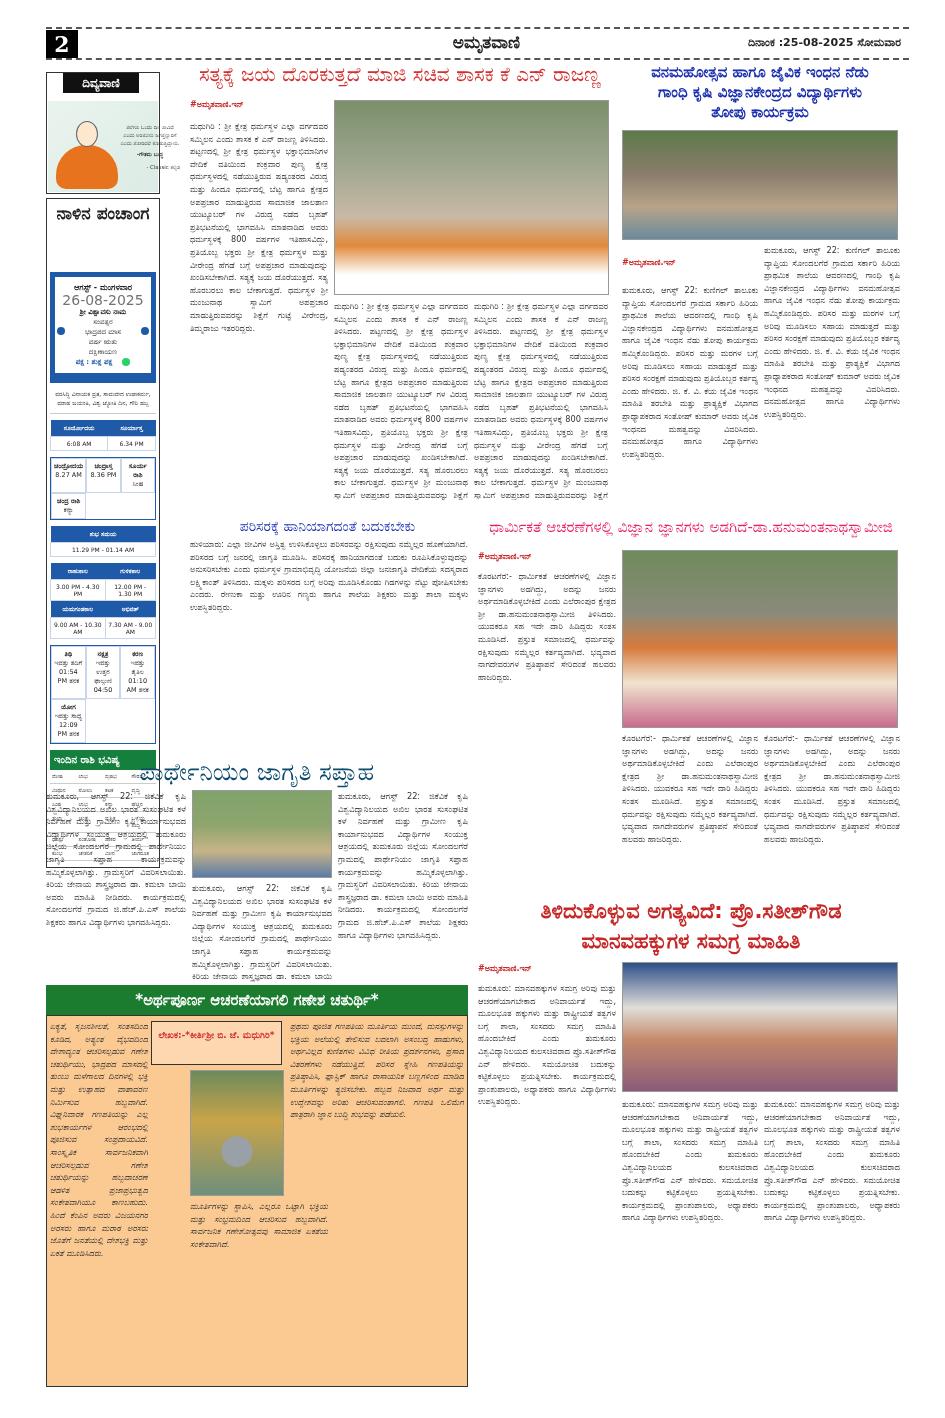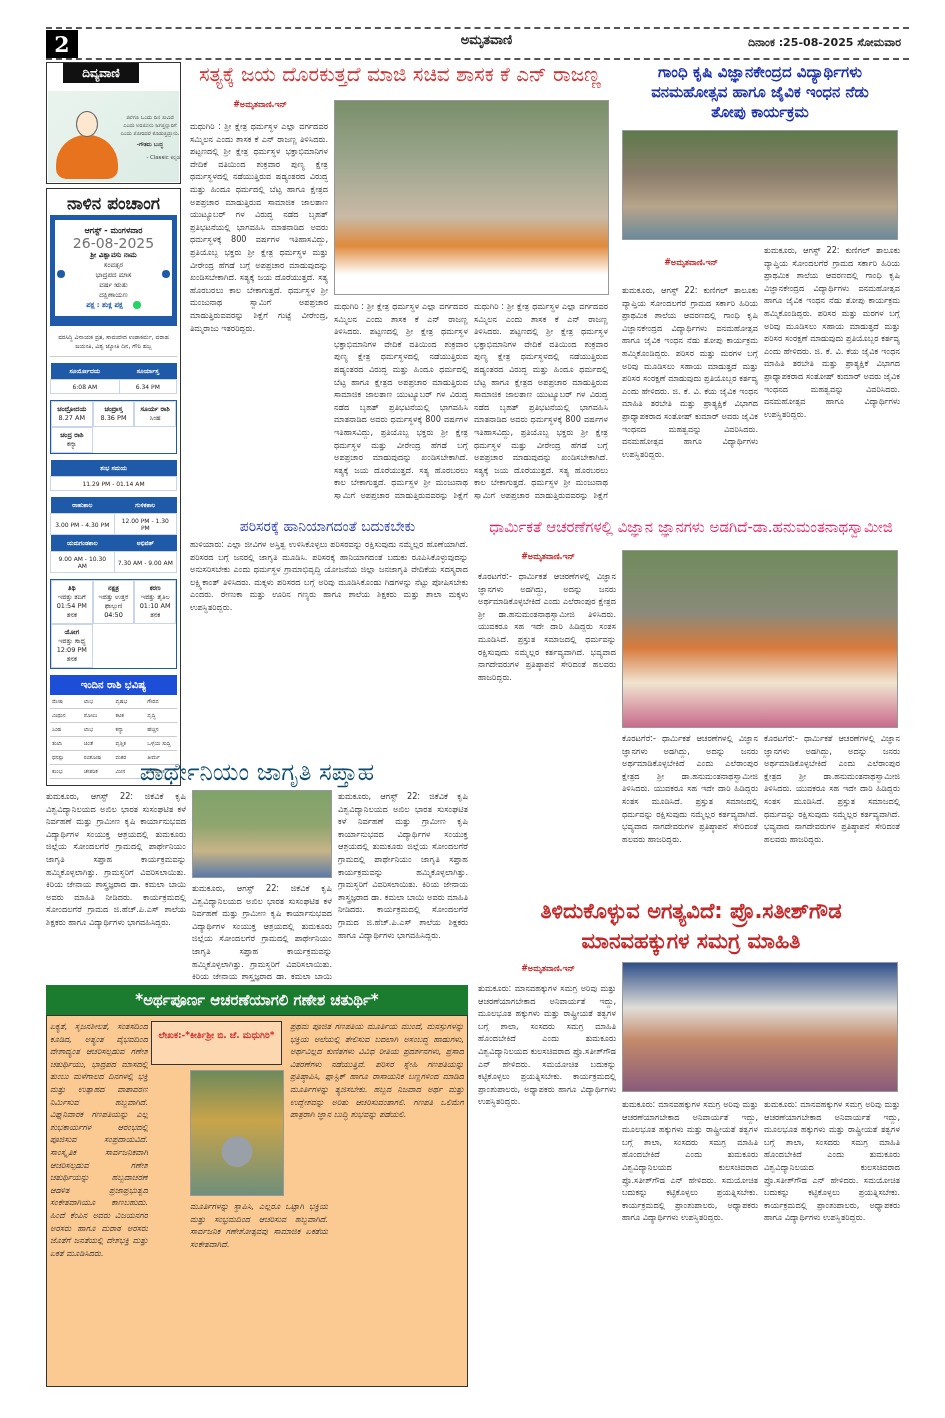--- a/index.html
+++ b/index.html
@@ -2,50 +2,50 @@
 <html><head>
 <meta charset="utf-8">
 <style>
   * { box-sizing: border-box; margin: 0; padding: 0; }
   html, body { width: 945px; height: 1418px; background: #ffffff; overflow: hidden; }
   body { font-family: "DejaVu Sans", sans-serif; color: #222; position: relative; }
 
   .dash { position: absolute; left: 46px; right: 36px; border-top: 2px dashed #555; }
   .masthead { position: absolute; left: 46px; top: 30px; width: 863px; height: 28px; }
   .page-no { position: absolute; left: 0; top: 0; width: 32px; height: 28px; background: #000; color: #fff; font: bold 22px "DejaVu Serif", serif; text-align: center; line-height: 28px; }
-  .paper-name { position: absolute; left: 0; right: 0; top: 2px; text-align: center; font-weight: bold; font-size: 13px; padding-left: 18px; }
+  .paper-name { position: absolute; left: 0; right: 0; top: 2px; text-align: center; font-weight: bold; font-size: 17px; padding-left: 18px; }
   .date-line { position: absolute; right: 8px; top: 6px; font-size: 11px; font-weight: bold; }
 
   .col-text { font-size: 8.2px; line-height: 12.6px; color: #333; text-align: justify; overflow: hidden; }
-  .tag { color: #c62828; font-size: 8px; font-weight: bold; text-align: center; }
+  .tag { color: #c62828; font-size: 8px; font-weight: bold; text-align: left; }
   .photo { position: absolute; overflow: hidden; border: 1px solid #999; }
 
   
-  .sidebar { position: absolute; left: 46px; top: 62px; width: 135px; }
+  .sidebar { position: absolute; left: 46px; top: 72px; width: 114px; }
   .divya { border: 1px solid #333; height: 122px; position: relative; background: #fff; }
   .divya-title { position: absolute; left: 16px; top: 0; width: 76px; height: 20px; background: #111; color: #fff; font-weight: bold; font-size: 12px; text-align: center; line-height: 20px; }
   .divya-img { position: absolute; left: 1px; top: 28px; right: 1px; bottom: 1px; background: linear-gradient(135deg,#eaf4ee,#dcebe5); }
   .buddha-head { position: absolute; left: 28px; top: 20px; width: 22px; height: 26px; border-radius: 50%; background: #fde7cf; border: 1px solid #666; }
   .buddha-body { position: absolute; left: 8px; top: 44px; width: 62px; height: 44px; background: #e8731e; border-radius: 30px 30px 10px 10px; }
   .quote { position: absolute; left: 72px; top: 22px; width: 60px; font-size: 5.4px; line-height: 8px; text-align: center; color: #333; }
 
   .panchanga { margin-top: 4px; border: 1px solid #333; padding: 2px 3px 6px; background: #fff; }
   .pan-title { font-size: 17px; font-weight: bold; text-align: center; padding: 2px 0; }
-  .pan-card { background: #1e5aa8; padding: 5px 5px 10px; }
+  .pan-card { background: #1e5aa8; padding: 5px 5px 10px; margin-top: 47px; }
   .pan-inner { background: #fff; padding: 6px 4px; text-align: center; font-size: 7px; line-height: 10px; position: relative; }
   .pan-date { color: #737373; font-size: 14px; font-weight: normal; margin: 2px 0; }
   .arrow { position: absolute; top: 50px; width: 8px; height: 8px; border-radius: 50%; background: #1e5aa8; }
   .wa { display: inline-block; width: 8px; height: 8px; border-radius: 50%; background: #25d366; margin-left: 10px; vertical-align: middle; }
   .note { font-size: 6px; text-align: center; padding: 6px 4px; border-bottom: 1px solid #ccc; line-height: 9px; }
   .tbl { width: 100%; border-collapse: collapse; margin-top: 6px; font-size: 6px; }
   .tbl th { background: #1e5aa8; color: #fff; padding: 4px 2px; font-weight: bold; }
   .tbl td { text-align: center; padding: 3px 2px; border: 1px solid #c9d6ea; }
   .grid2 { display: grid; grid-template-columns: 1fr 1fr 1fr; border: 1px solid #1e5aa8; margin-top: 6px; }
   .grid2 div { border: 1px solid #c9d6ea; text-align: center; font-size: 6.5px; padding: 3px 2px; line-height: 9px; }
-  .raashi-head { background: #1d4ed8; color: #fff; font-size: 10px; font-weight: bold; text-align: center; padding: 4px; margin-top: 6px; }
+  .raashi-head { background: #15803d; color: #fff; font-size: 10px; font-weight: bold; text-align: left; padding: 4px; margin-top: 6px; }
   .raashi { display: grid; grid-template-columns: 1fr 1fr 1fr 1fr; font-size: 5.5px; }
   .raashi div { padding: 3px 2px; border-bottom: 1px solid #ccc; }
 
   .headline { position: absolute; font-weight: normal; text-align: center; white-space: nowrap; }
   .ganesha-box { position: absolute; left: 46px; top: 1015px; width: 422px; height: 372px; background: #fbc992; border: 1px solid #333; }
   .ganesha-banner { position: absolute; left: 46px; top: 985px; width: 422px; height: 30px; background: #1b7b2e; color: #fff; font-size: 15px; font-weight: bold; text-align: center; line-height: 30px; }
   .author-box { position: absolute; left: 151px; top: 1021px; width: 131px; height: 44px; border: 1px solid #333; background: #fdd7b0; color: #d32f2f; font-size: 9px; font-weight: bold; text-align: center; padding-top: 6px; line-height: 14px; }
 </style>
 </head>
 <body>
@@ -180,22 +180,22 @@
 </div>
 
 <div class="headline" style="left:190px;top:62px;width:420px;color:#d32f2f;font-size:20px;">ಸತ್ಯಕ್ಕೆ ಜಯ ದೊರಕುತ್ತದೆ ಮಾಜಿ ಸಚಿವ ಶಾಸಕ ಕೆ ಎನ್ ರಾಜಣ್ಣ</div>
 <div class="tag" style="position:absolute;left:190px;top:100px;width:140px;">#ಅಮೃತವಾಣಿ.ಇನ್</div>
 <div class="photo" style="left:334px;top:100px;width:275px;height:195px;background:linear-gradient(180deg,#7a8f6a 0%,#9aa58c 30%,#c9b9a6 60%,#e08a3c 75%,#ffffff 90%);"></div>
 <div class="col-text" style="position:absolute;left:190px;top:120px;width:138px;height:378px;">ಮಧುಗಿರಿ : ಶ್ರೀ ಕ್ಷೇತ್ರ ಧರ್ಮಸ್ಥಳ ಎಲ್ಲಾ ವರ್ಗದವರ ಸಮ್ಮಿಲನ ಎಂದು ಶಾಸಕ ಕೆ ಎನ್ ರಾಜಣ್ಣ ತಿಳಿಸಿದರು. ಪಟ್ಟಣದಲ್ಲಿ ಶ್ರೀ ಕ್ಷೇತ್ರ ಧರ್ಮಸ್ಥಳ ಭಕ್ತಾಭಿಮಾನಿಗಳ ವೇದಿಕೆ ವತಿಯಿಂದ ಶುಕ್ರವಾರ ಪುಣ್ಯ ಕ್ಷೇತ್ರ ಧರ್ಮಸ್ಥಳದಲ್ಲಿ ನಡೆಯುತ್ತಿರುವ ಷಡ್ಯಂತರದ ವಿರುದ್ಧ ಮತ್ತು ಹಿಂದೂ ಧರ್ಮದಲ್ಲಿ ಬೆಟ್ಟ ಹಾಗೂ ಕ್ಷೇತ್ರದ ಅಪಪ್ರಚಾರ ಮಾಡುತ್ತಿರುವ ಸಾಮಾಜಿಕ ಜಾಲತಾಣ ಯುಟ್ಯೂಬರ್ ಗಳ ವಿರುದ್ಧ ನಡೆದ ಬೃಹತ್ ಪ್ರತಿಭಟನೆಯಲ್ಲಿ ಭಾಗವಹಿಸಿ ಮಾತನಾಡಿದ ಅವರು ಧರ್ಮಸ್ಥಳಕ್ಕೆ 800 ವರ್ಷಗಳ ಇತಿಹಾಸವಿದ್ದು, ಪ್ರತಿಯೊಬ್ಬ ಭಕ್ತರು ಶ್ರೀ ಕ್ಷೇತ್ರ ಧರ್ಮಸ್ಥಳ ಮತ್ತು ವೀರೇಂದ್ರ ಹೆಗಡೆ ಬಗ್ಗೆ ಅಪಪ್ರಚಾರ ಮಾಡುವುದನ್ನು ಖಂಡಿಸಬೇಕಾಗಿದೆ. ಸತ್ಯಕ್ಕೆ ಜಯ ದೊರೆಯುತ್ತದೆ. ಸತ್ಯ ಹೊರಬರಲು ಕಾಲ ಬೇಕಾಗುತ್ತದೆ. ಧರ್ಮಸ್ಥಳ ಶ್ರೀ ಮಂಜುನಾಥ ಸ್ವಾಮಿಗೆ ಅಪಪ್ರಚಾರ ಮಾಡುತ್ತಿರುವವರನ್ನು ಶಿಕ್ಷೆಗೆ ಗುಟ್ಟೆ ವೀರೇಂದ್ರ, ತಿಮ್ಮರಾಜು ಇತರರಿದ್ದರು.</div>
 <div class="col-text" style="position:absolute;left:334px;top:300px;width:134px;height:200px;">ಮಧುಗಿರಿ : ಶ್ರೀ ಕ್ಷೇತ್ರ ಧರ್ಮಸ್ಥಳ ಎಲ್ಲಾ ವರ್ಗದವರ ಸಮ್ಮಿಲನ ಎಂದು ಶಾಸಕ ಕೆ ಎನ್ ರಾಜಣ್ಣ ತಿಳಿಸಿದರು. ಪಟ್ಟಣದಲ್ಲಿ ಶ್ರೀ ಕ್ಷೇತ್ರ ಧರ್ಮಸ್ಥಳ ಭಕ್ತಾಭಿಮಾನಿಗಳ ವೇದಿಕೆ ವತಿಯಿಂದ ಶುಕ್ರವಾರ ಪುಣ್ಯ ಕ್ಷೇತ್ರ ಧರ್ಮಸ್ಥಳದಲ್ಲಿ ನಡೆಯುತ್ತಿರುವ ಷಡ್ಯಂತರದ ವಿರುದ್ಧ ಮತ್ತು ಹಿಂದೂ ಧರ್ಮದಲ್ಲಿ ಬೆಟ್ಟ ಹಾಗೂ ಕ್ಷೇತ್ರದ ಅಪಪ್ರಚಾರ ಮಾಡುತ್ತಿರುವ ಸಾಮಾಜಿಕ ಜಾಲತಾಣ ಯುಟ್ಯೂಬರ್ ಗಳ ವಿರುದ್ಧ ನಡೆದ ಬೃಹತ್ ಪ್ರತಿಭಟನೆಯಲ್ಲಿ ಭಾಗವಹಿಸಿ ಮಾತನಾಡಿದ ಅವರು ಧರ್ಮಸ್ಥಳಕ್ಕೆ 800 ವರ್ಷಗಳ ಇತಿಹಾಸವಿದ್ದು, ಪ್ರತಿಯೊಬ್ಬ ಭಕ್ತರು ಶ್ರೀ ಕ್ಷೇತ್ರ ಧರ್ಮಸ್ಥಳ ಮತ್ತು ವೀರೇಂದ್ರ ಹೆಗಡೆ ಬಗ್ಗೆ ಅಪಪ್ರಚಾರ ಮಾಡುವುದನ್ನು ಖಂಡಿಸಬೇಕಾಗಿದೆ. ಸತ್ಯಕ್ಕೆ ಜಯ ದೊರೆಯುತ್ತದೆ. ಸತ್ಯ ಹೊರಬರಲು ಕಾಲ ಬೇಕಾಗುತ್ತದೆ. ಧರ್ಮಸ್ಥಳ ಶ್ರೀ ಮಂಜುನಾಥ ಸ್ವಾಮಿಗೆ ಅಪಪ್ರಚಾರ ಮಾಡುತ್ತಿರುವವರನ್ನು ಶಿಕ್ಷೆಗೆ ಗುಟ್ಟೆ ವೀರೇಂದ್ರ, ತಿಮ್ಮರಾಜು ಇತರರಿದ್ದರು.</div>
 <div class="col-text" style="position:absolute;left:474px;top:300px;width:134px;height:200px;">ಮಧುಗಿರಿ : ಶ್ರೀ ಕ್ಷೇತ್ರ ಧರ್ಮಸ್ಥಳ ಎಲ್ಲಾ ವರ್ಗದವರ ಸಮ್ಮಿಲನ ಎಂದು ಶಾಸಕ ಕೆ ಎನ್ ರಾಜಣ್ಣ ತಿಳಿಸಿದರು. ಪಟ್ಟಣದಲ್ಲಿ ಶ್ರೀ ಕ್ಷೇತ್ರ ಧರ್ಮಸ್ಥಳ ಭಕ್ತಾಭಿಮಾನಿಗಳ ವೇದಿಕೆ ವತಿಯಿಂದ ಶುಕ್ರವಾರ ಪುಣ್ಯ ಕ್ಷೇತ್ರ ಧರ್ಮಸ್ಥಳದಲ್ಲಿ ನಡೆಯುತ್ತಿರುವ ಷಡ್ಯಂತರದ ವಿರುದ್ಧ ಮತ್ತು ಹಿಂದೂ ಧರ್ಮದಲ್ಲಿ ಬೆಟ್ಟ ಹಾಗೂ ಕ್ಷೇತ್ರದ ಅಪಪ್ರಚಾರ ಮಾಡುತ್ತಿರುವ ಸಾಮಾಜಿಕ ಜಾಲತಾಣ ಯುಟ್ಯೂಬರ್ ಗಳ ವಿರುದ್ಧ ನಡೆದ ಬೃಹತ್ ಪ್ರತಿಭಟನೆಯಲ್ಲಿ ಭಾಗವಹಿಸಿ ಮಾತನಾಡಿದ ಅವರು ಧರ್ಮಸ್ಥಳಕ್ಕೆ 800 ವರ್ಷಗಳ ಇತಿಹಾಸವಿದ್ದು, ಪ್ರತಿಯೊಬ್ಬ ಭಕ್ತರು ಶ್ರೀ ಕ್ಷೇತ್ರ ಧರ್ಮಸ್ಥಳ ಮತ್ತು ವೀರೇಂದ್ರ ಹೆಗಡೆ ಬಗ್ಗೆ ಅಪಪ್ರಚಾರ ಮಾಡುವುದನ್ನು ಖಂಡಿಸಬೇಕಾಗಿದೆ. ಸತ್ಯಕ್ಕೆ ಜಯ ದೊರೆಯುತ್ತದೆ. ಸತ್ಯ ಹೊರಬರಲು ಕಾಲ ಬೇಕಾಗುತ್ತದೆ. ಧರ್ಮಸ್ಥಳ ಶ್ರೀ ಮಂಜುನಾಥ ಸ್ವಾಮಿಗೆ ಅಪಪ್ರಚಾರ ಮಾಡುತ್ತಿರುವವರನ್ನು ಶಿಕ್ಷೆಗೆ ಗುಟ್ಟೆ ವೀರೇಂದ್ರ, ತಿಮ್ಮರಾಜು ಇತರರಿದ್ದರು.</div>
 
 <div style="position:absolute;left:614px;top:62px;width:292px;text-align:center;color:#1a2fb0;font-weight:bold;font-size:15px;line-height:20px;">
+  <div>ವನಮಹೋತ್ಸವ ಹಾಗೂ ಜೈವಿಕ ಇಂಧನ ನೆಡು</div>
   <div>ಗಾಂಧಿ ಕೃಷಿ ವಿಜ್ಞಾನಕೇಂದ್ರದ ವಿದ್ಯಾರ್ಥಿಗಳು</div>
-  <div>ವನಮಹೋತ್ಸವ ಹಾಗೂ ಜೈವಿಕ ಇಂಧನ ನೆಡು</div>
   <div>ತೋಪು ಕಾರ್ಯಕ್ರಮ</div>
 </div>
 <div class="photo" style="left:622px;top:130px;width:276px;height:110px;background:linear-gradient(180deg,#5d7a4a 0%,#8a7d6b 40%,#b7a48a 70%,#6b8a9c 100%);"></div>
 <div class="tag" style="position:absolute;left:622px;top:258px;width:138px;">#ಅಮೃತವಾಣಿ.ಇನ್</div>
 <div class="col-text" style="position:absolute;left:622px;top:284px;width:136px;height:214px;">ತುಮಕೂರು, ಆಗಸ್ಟ್ 22: ಕುಣಿಗಲ್ ತಾಲೂಕು ವ್ಯಾಪ್ತಿಯ ಸೋಂದಲಗೆರೆ ಗ್ರಾಮದ ಸರ್ಕಾರಿ ಹಿರಿಯ ಪ್ರಾಥಮಿಕ ಶಾಲೆಯ ಆವರಣದಲ್ಲಿ ಗಾಂಧಿ ಕೃಷಿ ವಿಜ್ಞಾನಕೇಂದ್ರದ ವಿದ್ಯಾರ್ಥಿಗಳು ವನಮಹೋತ್ಸವ ಹಾಗೂ ಜೈವಿಕ ಇಂಧನ ನೆಡು ತೋಪು ಕಾರ್ಯಕ್ರಮ ಹಮ್ಮಿಕೊಂಡಿದ್ದರು. ಪರಿಸರ ಮತ್ತು ಮರಗಳ ಬಗ್ಗೆ ಅರಿವು ಮೂಡಿಸಲು ಸಹಾಯ ಮಾಡುತ್ತದೆ ಮತ್ತು ಪರಿಸರ ಸಂರಕ್ಷಣೆ ಮಾಡುವುದು ಪ್ರತಿಯೊಬ್ಬರ ಕರ್ತವ್ಯ ಎಂದು ಹೇಳಿದರು. ಜಿ. ಕೆ. ವಿ. ಕೆಯ ಜೈವಿಕ ಇಂಧನ ಮಾಹಿತಿ ತರಬೇತಿ ಮತ್ತು ಪ್ರಾತ್ಯಕ್ಷಿಕೆ ವಿಭಾಗದ ಪ್ರಾಧ್ಯಾಪಕರಾದ ಸಂತೋಷ್ ಕುಮಾರ್ ಅವರು ಜೈವಿಕ ಇಂಧನದ ಮಹತ್ವವನ್ನು ವಿವರಿಸಿದರು. ವನಮಹೋತ್ಸವ ಹಾಗೂ ವಿದ್ಯಾರ್ಥಿಗಳು ಉಪಸ್ಥಿತರಿದ್ದರು.</div>
 <div class="col-text" style="position:absolute;left:764px;top:244px;width:136px;height:254px;">ತುಮಕೂರು, ಆಗಸ್ಟ್ 22: ಕುಣಿಗಲ್ ತಾಲೂಕು ವ್ಯಾಪ್ತಿಯ ಸೋಂದಲಗೆರೆ ಗ್ರಾಮದ ಸರ್ಕಾರಿ ಹಿರಿಯ ಪ್ರಾಥಮಿಕ ಶಾಲೆಯ ಆವರಣದಲ್ಲಿ ಗಾಂಧಿ ಕೃಷಿ ವಿಜ್ಞಾನಕೇಂದ್ರದ ವಿದ್ಯಾರ್ಥಿಗಳು ವನಮಹೋತ್ಸವ ಹಾಗೂ ಜೈವಿಕ ಇಂಧನ ನೆಡು ತೋಪು ಕಾರ್ಯಕ್ರಮ ಹಮ್ಮಿಕೊಂಡಿದ್ದರು. ಪರಿಸರ ಮತ್ತು ಮರಗಳ ಬಗ್ಗೆ ಅರಿವು ಮೂಡಿಸಲು ಸಹಾಯ ಮಾಡುತ್ತದೆ ಮತ್ತು ಪರಿಸರ ಸಂರಕ್ಷಣೆ ಮಾಡುವುದು ಪ್ರತಿಯೊಬ್ಬರ ಕರ್ತವ್ಯ ಎಂದು ಹೇಳಿದರು. ಜಿ. ಕೆ. ವಿ. ಕೆಯ ಜೈವಿಕ ಇಂಧನ ಮಾಹಿತಿ ತರಬೇತಿ ಮತ್ತು ಪ್ರಾತ್ಯಕ್ಷಿಕೆ ವಿಭಾಗದ ಪ್ರಾಧ್ಯಾಪಕರಾದ ಸಂತೋಷ್ ಕುಮಾರ್ ಅವರು ಜೈವಿಕ ಇಂಧನದ ಮಹತ್ವವನ್ನು ವಿವರಿಸಿದರು. ವನಮಹೋತ್ಸವ ಹಾಗೂ ವಿದ್ಯಾರ್ಥಿಗಳು ಉಪಸ್ಥಿತರಿದ್ದರು.</div>
 
 <div class="headline" style="left:190px;top:518px;width:275px;color:#1a2fb0;font-size:14px;">ಪರಿಸರಕ್ಕೆ ಹಾನಿಯಾಗದಂತೆ ಬದುಕಬೇಕು</div>
 <div class="col-text" style="position:absolute;left:190px;top:538px;width:278px;height:212px;">ಹುಳಿಯಾರು: ಎಲ್ಲಾ ಜೀವಿಗಳ ಅಸ್ತಿತ್ವ ಉಳಿಸಿಕೊಳ್ಳಲು ಪರಿಸರವನ್ನು ರಕ್ಷಿಸುವುದು ನಮ್ಮೆಲ್ಲರ ಹೊಣೆಯಾಗಿದೆ. ಪರಿಸರದ ಬಗ್ಗೆ ಜನರಲ್ಲಿ ಜಾಗೃತಿ ಮೂಡಿಸಿ. ಪರಿಸರಕ್ಕೆ ಹಾನಿಯಾಗದಂತೆ ಬದುಕು ರೂಪಿಸಿಕೊಳ್ಳುವುದನ್ನು ಅನುಸರಿಸಬೇಕು ಎಂದು ಧರ್ಮಸ್ಥಳ ಗ್ರಾಮಾಭಿವೃದ್ಧಿ ಯೋಜನೆಯ ಜಿಲ್ಲಾ ಜನಜಾಗೃತಿ ವೇದಿಕೆಯ ಸದಸ್ಯರಾದ ಲಕ್ಷ್ಮಿಕಾಂತ್ ತಿಳಿಸಿದರು. ಮಕ್ಕಳು ಪರಿಸರದ ಬಗ್ಗೆ ಅರಿವು ಮೂಡಿಸಿಕೊಂಡು ಗಿಡಗಳನ್ನು ನೆಟ್ಟು ಪೋಷಿಸಬೇಕು ಎಂದರು. ರೇಣುಕಾ ಮತ್ತು ಊರಿನ ಗಣ್ಯರು ಹಾಗೂ ಶಾಲೆಯ ಶಿಕ್ಷಕರು ಮತ್ತು ಶಾಲಾ ಮಕ್ಕಳು ಉಪಸ್ಥಿತರಿದ್ದರು.</div>
 

